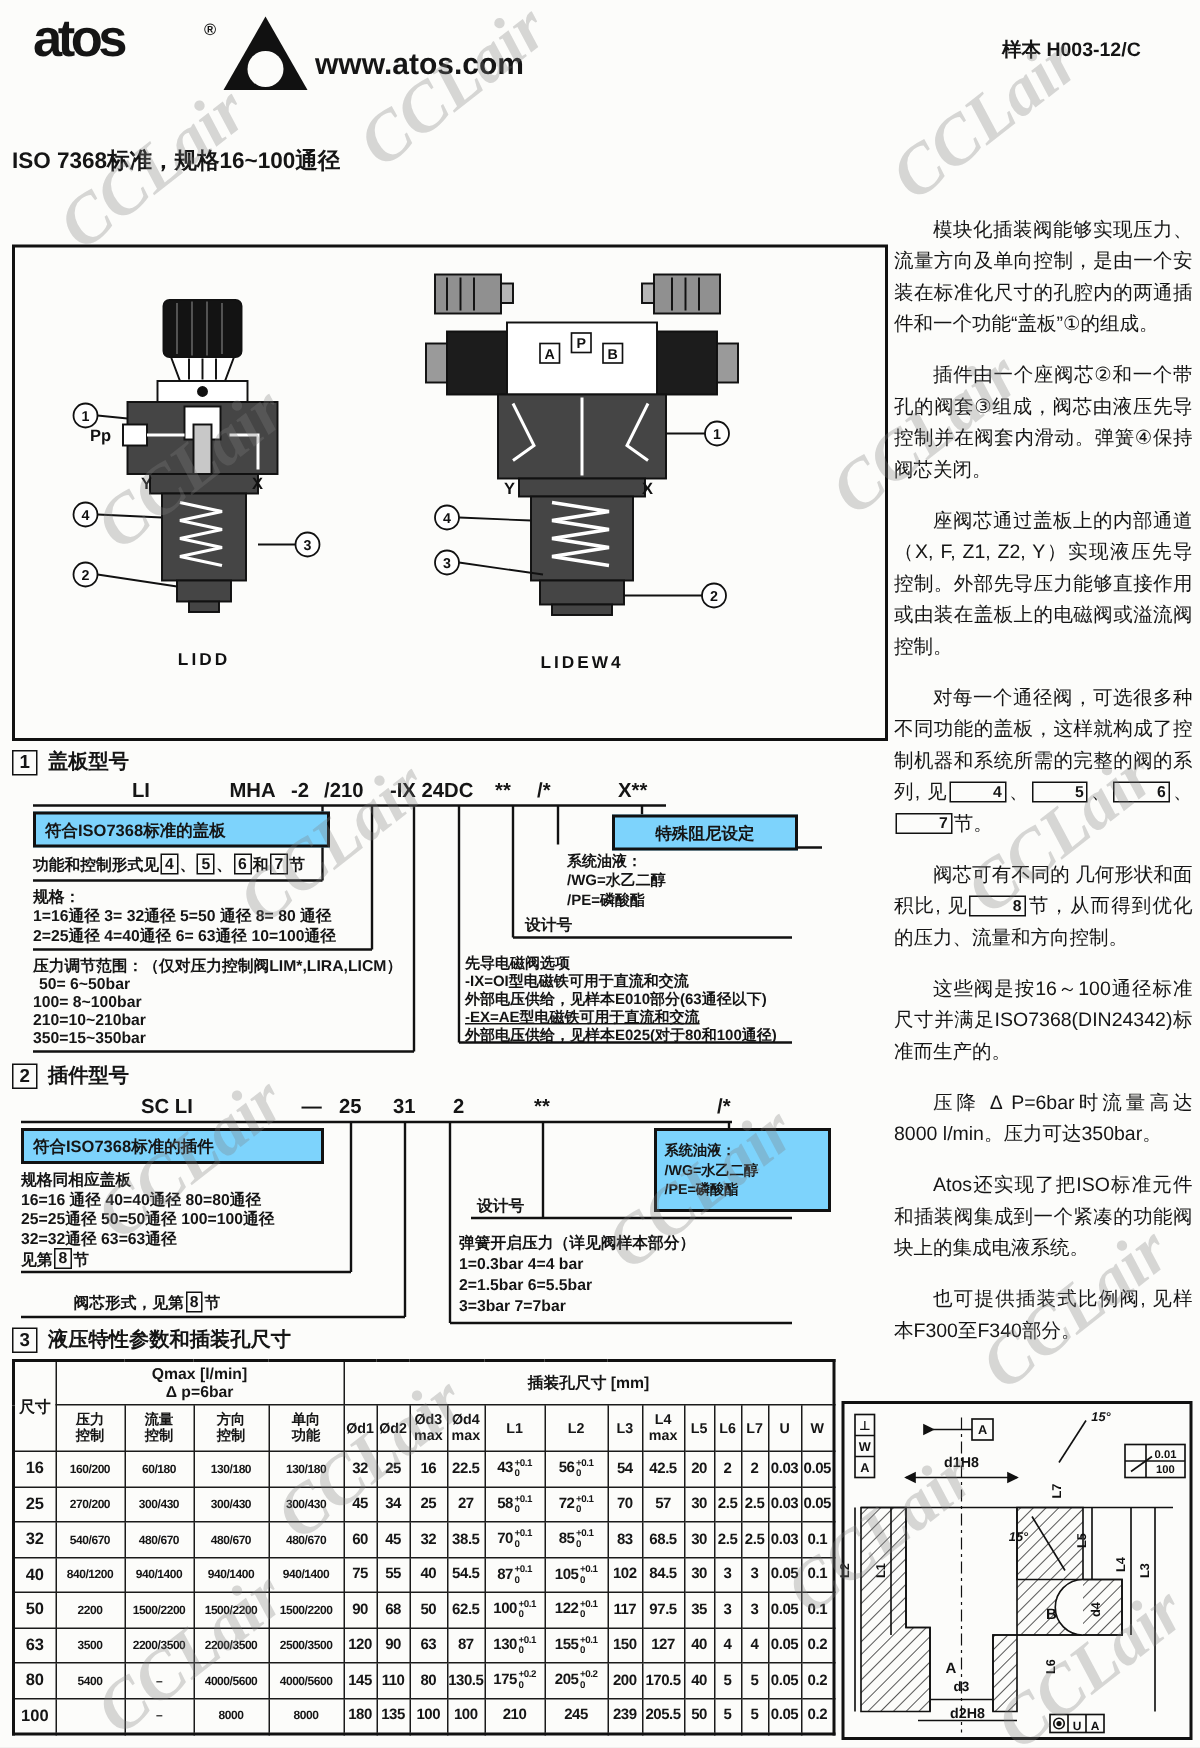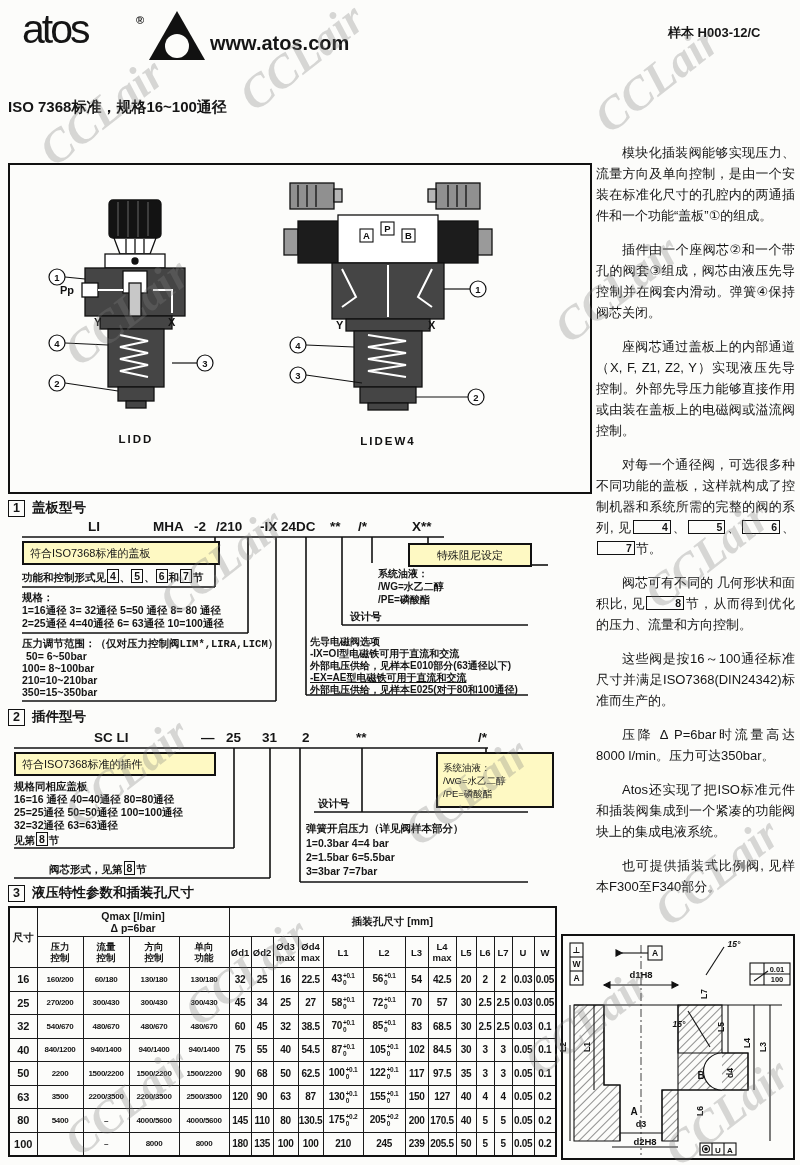--- a/index.html
+++ b/index.html
@@ -3,21 +3,21 @@
 <meta charset="utf-8">
 <style>
   html,body{margin:0;padding:0;background:#e9e9e7;}
   .page{position:relative;width:800px;height:1165px;margin:0 auto;background:#fcfcfa;overflow:hidden;
         font-family:"Liberation Sans","DejaVu Sans",sans-serif;color:#151515;}
   
   .wm{position:absolute;transform:rotate(-38deg);font-family:"Liberation Serif","DejaVu Serif",serif;
       font-style:italic;font-weight:bold;font-size:46px;color:rgba(125,125,125,0.30);
       z-index:6;pointer-events:none;white-space:nowrap;}
   
-  .logo-text{position:absolute;left:22px;top:6px;font-size:41px;font-weight:normal;letter-spacing:-3px;}
+  .logo-text{position:absolute;left:22px;top:6px;font-size:35px;font-weight:bold;letter-spacing:-3px;}
   .logo-reg{position:absolute;left:136px;top:14px;font-size:11px;font-weight:bold;}
   .logo-tri{position:absolute;left:148px;top:10px;}
   .site-url{position:absolute;left:210px;top:32px;font-size:20px;font-weight:bold;}
   .doc-ref{position:absolute;left:668px;top:24px;font-size:13px;font-weight:bold;}
   .page-title{position:absolute;left:8px;top:66px;font-size:23px;font-weight:bold;}
   .page-sub{position:absolute;left:8px;top:98px;font-size:15px;font-weight:bold;}
   
   .figure-box{position:absolute;left:8px;top:163px;width:580px;height:327px;border:2px solid #111;background:#fcfcfa;}
   
   .intro{position:absolute;left:596px;top:142px;width:199px;font-size:13px;line-height:21px;text-align:justify;}
@@ -27,22 +27,22 @@
   
   .mc{position:absolute;left:8px;width:586px;}
   .sec1{top:497px;height:210px;}
   .sec2{top:706px;height:180px;}
   .sec-head{position:absolute;left:0;top:2px;font-size:13.5px;font-weight:bold;display:flex;gap:7px;align-items:center;}
   .sec-num{display:inline-block;border:1.8px solid #111;padding:0 4px;font-size:12.5px;line-height:15px;font-weight:bold;}
   .mc .t{position:absolute;white-space:nowrap;}
   .code{font-size:13.5px;font-weight:bold;}
   .lbl{font-size:10.5px;font-weight:bold;}
   .lbl-sm{font-size:10px;font-weight:bold;}
-  .mcbox{position:absolute;border:2px solid #111;font-size:11px;font-weight:normal;
-         display:flex;align-items:center;padding:0 6px;background:#fef9c3;}
+  .mcbox{position:absolute;border:2px solid #111;font-size:11px;font-weight:bold;
+         display:flex;align-items:center;padding:0 6px;background:#7dd3fc;}
   .mc svg{position:absolute;left:0;top:0;}
   
   .sec3-head{position:absolute;left:8px;top:884px;font-size:13.5px;font-weight:bold;display:flex;gap:7px;align-items:center;}
   #spec-table{position:absolute;left:8px;top:906px;border-collapse:collapse;table-layout:fixed;width:547px;
               font-size:9.5px;font-weight:bold;}
   #spec-table th,#spec-table td{border:1.5px solid #1a1a1a;text-align:center;vertical-align:middle;
               padding:0;white-space:pre-line;overflow:hidden;}
   #spec-table{border:2px solid #111;}
   #spec-table thead tr:first-child th{height:28px;font-size:10.5px;}
   #spec-table thead tr:last-child th{height:30px;font-size:9.5px;line-height:11px;}
@@ -224,21 +224,21 @@
     <div class="t code" style="left:208px;top:22px;text-align:center;">/210</div>
     <div class="t code" style="left:252px;top:22px;">-IX 24DC</div>
     <div class="t code" style="left:322px;top:22px;">**</div>
     <div class="t code" style="left:350px;top:22px;">/*</div>
     <div class="t code" style="left:404px;top:22px;">X**</div>
     <div class="mcbox" style="left:14px;top:44px;width:182px;height:20px;">符合ISO7368标准的盖板</div>
     <div class="t lbl" style="left:14px;top:72px;">功能和控制形式见<span class="boxnum">4</span>、<span class="boxnum">5</span>、<span class="boxnum">6</span>和<span class="boxnum">7</span>节</div>
     <div class="t lbl" style="left:14px;top:94px;">规格：</div>
     <div class="t lbl" style="left:14px;top:107px;">1=16通径 3= 32通径 5=50 通径 8= 80 通径</div>
     <div class="t lbl" style="left:14px;top:120px;">2=25通径 4=40通径 6= 63通径 10=100通径</div>
-    <div class="t lbl" style="left:14px;top:140px;font-family:Liberation Mono, monospace;">压力调节范围：（仅对压力控制阀LIM*,LIRA,LICM）</div>
+    <div class="t lbl" style="left:14px;top:140px;">压力调节范围：（仅对压力控制阀LIM*,LIRA,LICM）</div>
     <div class="t lbl" style="left:18px;top:153px;"> 50=  6~50bar</div>
     <div class="t lbl" style="left:14px;top:165px;">100=  8~100bar</div>
     <div class="t lbl" style="left:14px;top:177px;">210=10~210bar</div>
     <div class="t lbl" style="left:14px;top:189px;">350=15~350bar</div>
     <div class="mcbox" style="left:400px;top:46px;width:108px;height:20px;justify-content:center;">特殊阻尼设定</div>
     <div class="t lbl-sm" style="left:370px;top:70px;">系统油液：</div>
     <div class="t lbl-sm" style="left:370px;top:83px;">/WG=水乙二醇</div>
     <div class="t lbl-sm" style="left:370px;top:96px;">/PE=磷酸酯</div>
     <div class="t lbl" style="left:342px;top:113px;">设计号</div>
     <div class="t lbl-sm" style="left:302px;top:138px;">先导电磁阀选项</div>

